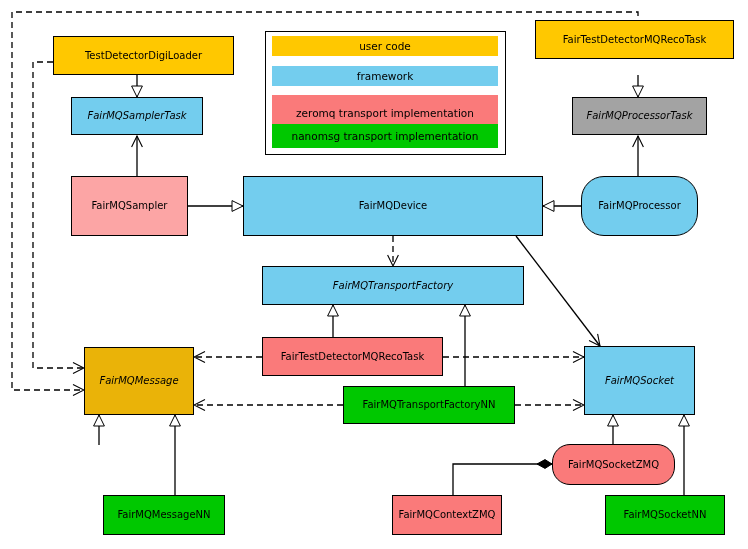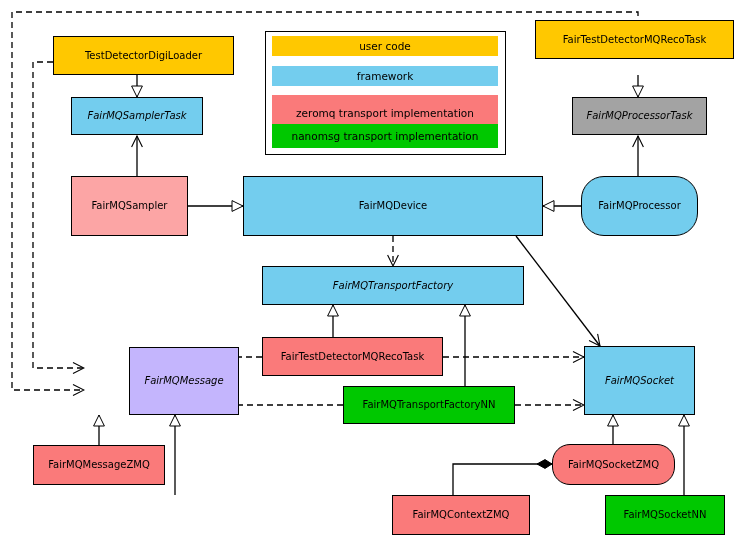--- a/index.html
+++ b/index.html
@@ -98,26 +98,26 @@
   <div class="nodebox abstract" style="left:572px;top:97px;width:135px;height:38px;background:#a3a3a3;">FairMQProcessorTask</div>
 
   <div class="nodebox" style="left:581px;top:176px;width:117px;height:60px;background:#73CDEE;border-radius:23px;">FairMQProcessor</div>
 
   <div class="nodebox abstract" style="left:262px;top:266px;width:262px;height:39px;background:#73CDEE;">FairMQTransportFactory</div>
 
   <div class="nodebox" style="left:262px;top:337px;width:181px;height:39px;background:#FA7A7A;">FairTestDetectorMQRecoTask</div>
 
   <div class="nodebox" style="left:343px;top:386px;width:172px;height:38px;background:#00C800;">FairMQTransportFactoryNN</div>
 
-  <div class="nodebox abstract" style="left:84px;top:347px;width:110px;height:68px;background:#c4b5fd;margin-left:45px;">FairMQMessage</div>
+  <div class="nodebox abstract" style="left:84px;top:347px;width:110px;height:68px;background:#eab308;">FairMQMessage</div>
 
   <div class="nodebox abstract" style="left:584px;top:346px;width:111px;height:69px;background:#73CDEE;">FairMQSocket</div>
 
-  <div class="nodebox" style="left:33px;top:445px;width:132px;height:40px;background:#FA7A7A;">FairMQMessageZMQ</div>
 
+  <div class="nodebox" style="left:103px;top:495px;width:122px;height:40px;background:#00C800;">FairMQMessageNN</div>
 
   <div class="nodebox" style="left:552px;top:444px;width:123px;height:41px;background:#FA7A7A;border-radius:18px;">FairMQSocketZMQ</div>
 
-  <div class="nodebox" style="left:392px;top:495px;width:138px;height:40px;background:#FA7A7A;">FairMQContextZMQ</div>
+  <div class="nodebox" style="left:392px;top:495px;width:110px;height:40px;background:#FA7A7A;">FairMQContextZMQ</div>
 
   <div class="nodebox" style="left:605px;top:495px;width:120px;height:40px;background:#00C800;">FairMQSocketNN</div>
 
 </div>
 
 </body></html>

